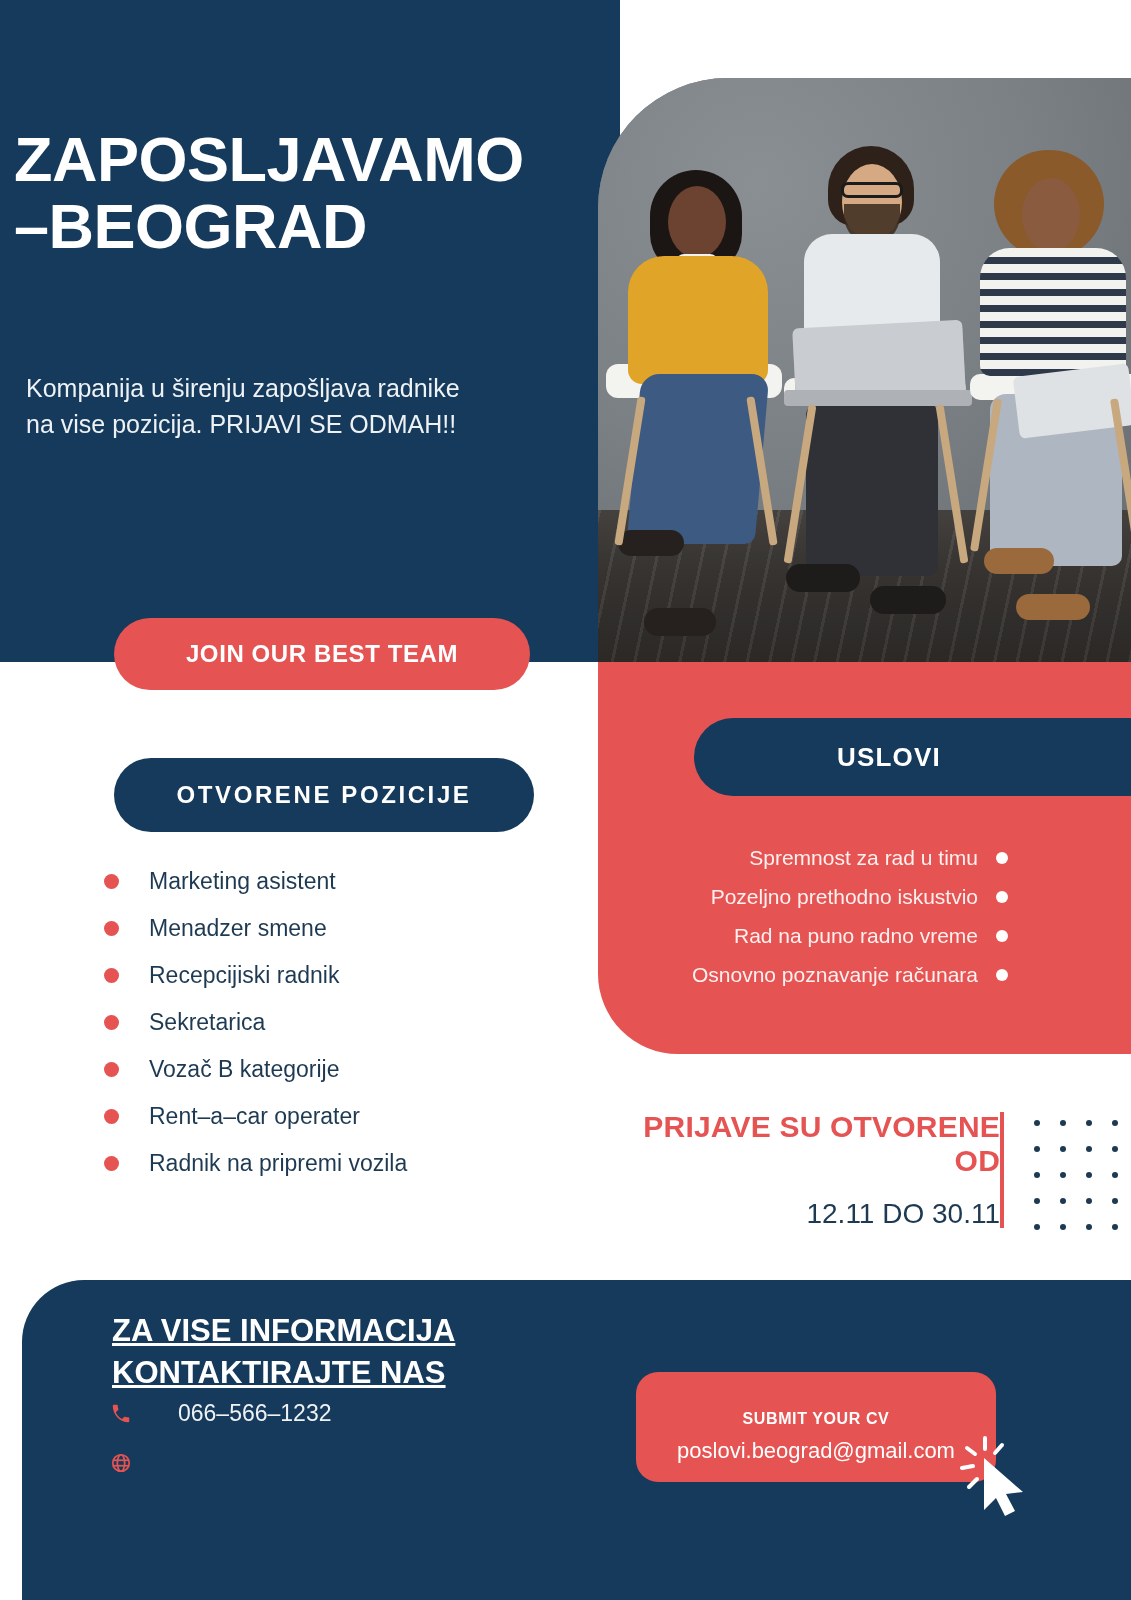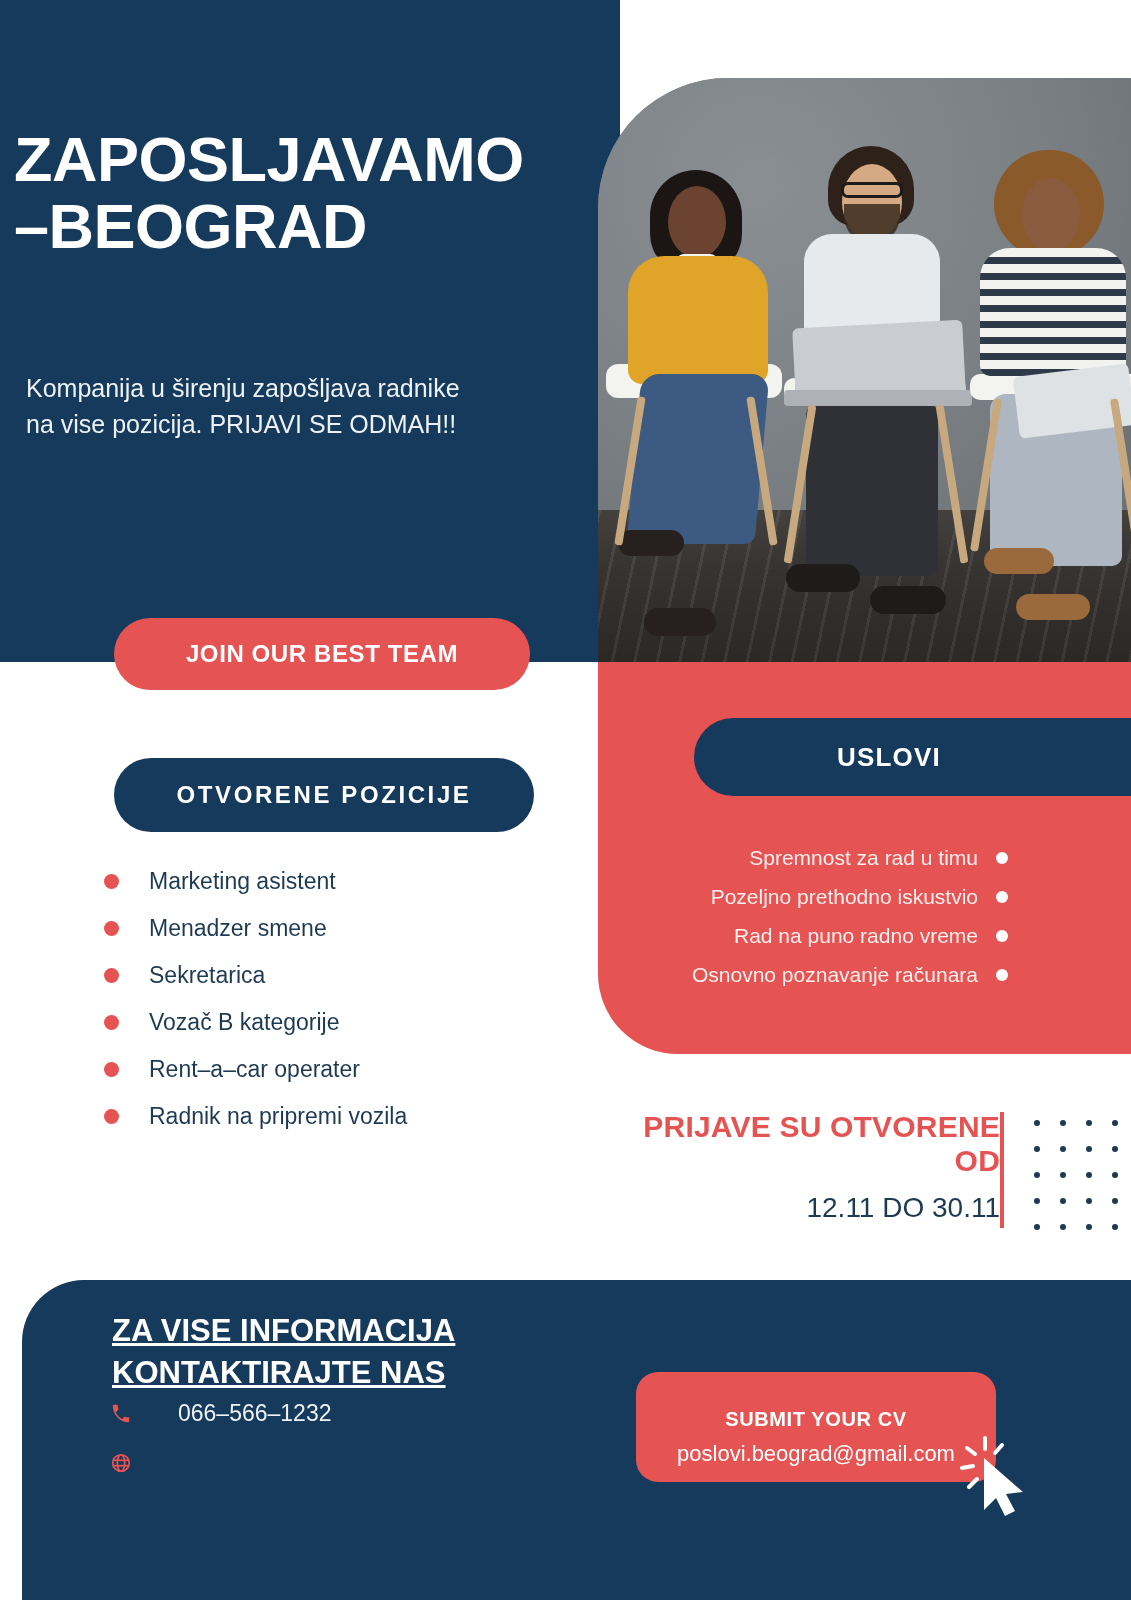--- a/index.html
+++ b/index.html
@@ -191,21 +191,21 @@
     text-align:right;
   }
   .dates-head {
     color:#E55353;
     font-size:30px; font-weight:bold;
     letter-spacing:0.2px;
   }
   .dates-range {
     color:#1E3A53;
     font-size:28px;
-    margin-top:14px;
+    margin-top:20px;
   }
   .dates-rule {
     position:absolute; left:1000px; top:1112px;
     width:4px; height:116px;
     background:#E55353;
   }
   .dot-grid {
     position:absolute; left:1034px; top:1120px;
     width:110px; height:112px;
   }
@@ -241,21 +241,21 @@
 
   .cv-button {
     position:absolute; left:636px; top:1372px;
     width:360px; height:110px;
     background:#E55353;
     border-radius:22px;
     display:flex; flex-direction:column;
     align-items:center; justify-content:center;
   }
   .cv-title {
-    color:#ffffff; font-size:20px; font-weight:bold;
+    color:#ffffff; font-size:16px; font-weight:bold;
     letter-spacing:0.6px;
     margin-top:20px;
   }
   .cv-mail {
     color:#ffffff; font-size:22px; margin-top:10px;
   }
   .cursor {
     position:absolute; left:960px; top:1432px;
     width:80px; height:86px;
   }
@@ -327,20 +327,24 @@
   </div>
 
   <div class="positions">
     <div class="pos-item">
       <span class="pos-dot"></span>
       <span class="pos-label">Marketing asistent</span>
     </div>
     <div class="pos-item">
       <span class="pos-dot"></span>
       <span class="pos-label">Menadzer smene</span>
+    </div>
+    <div class="pos-item">
+      <span class="pos-dot"></span>
+      <span class="pos-label">Recepcijiski radnik</span>
     </div>
     <div class="pos-item">
       <span class="pos-dot"></span>
       <span class="pos-label">Sekretarica</span>
     </div>
     <div class="pos-item">
       <span class="pos-dot"></span>
       <span class="pos-label">Vozač B kategorije</span>
     </div>
     <div class="pos-item">

